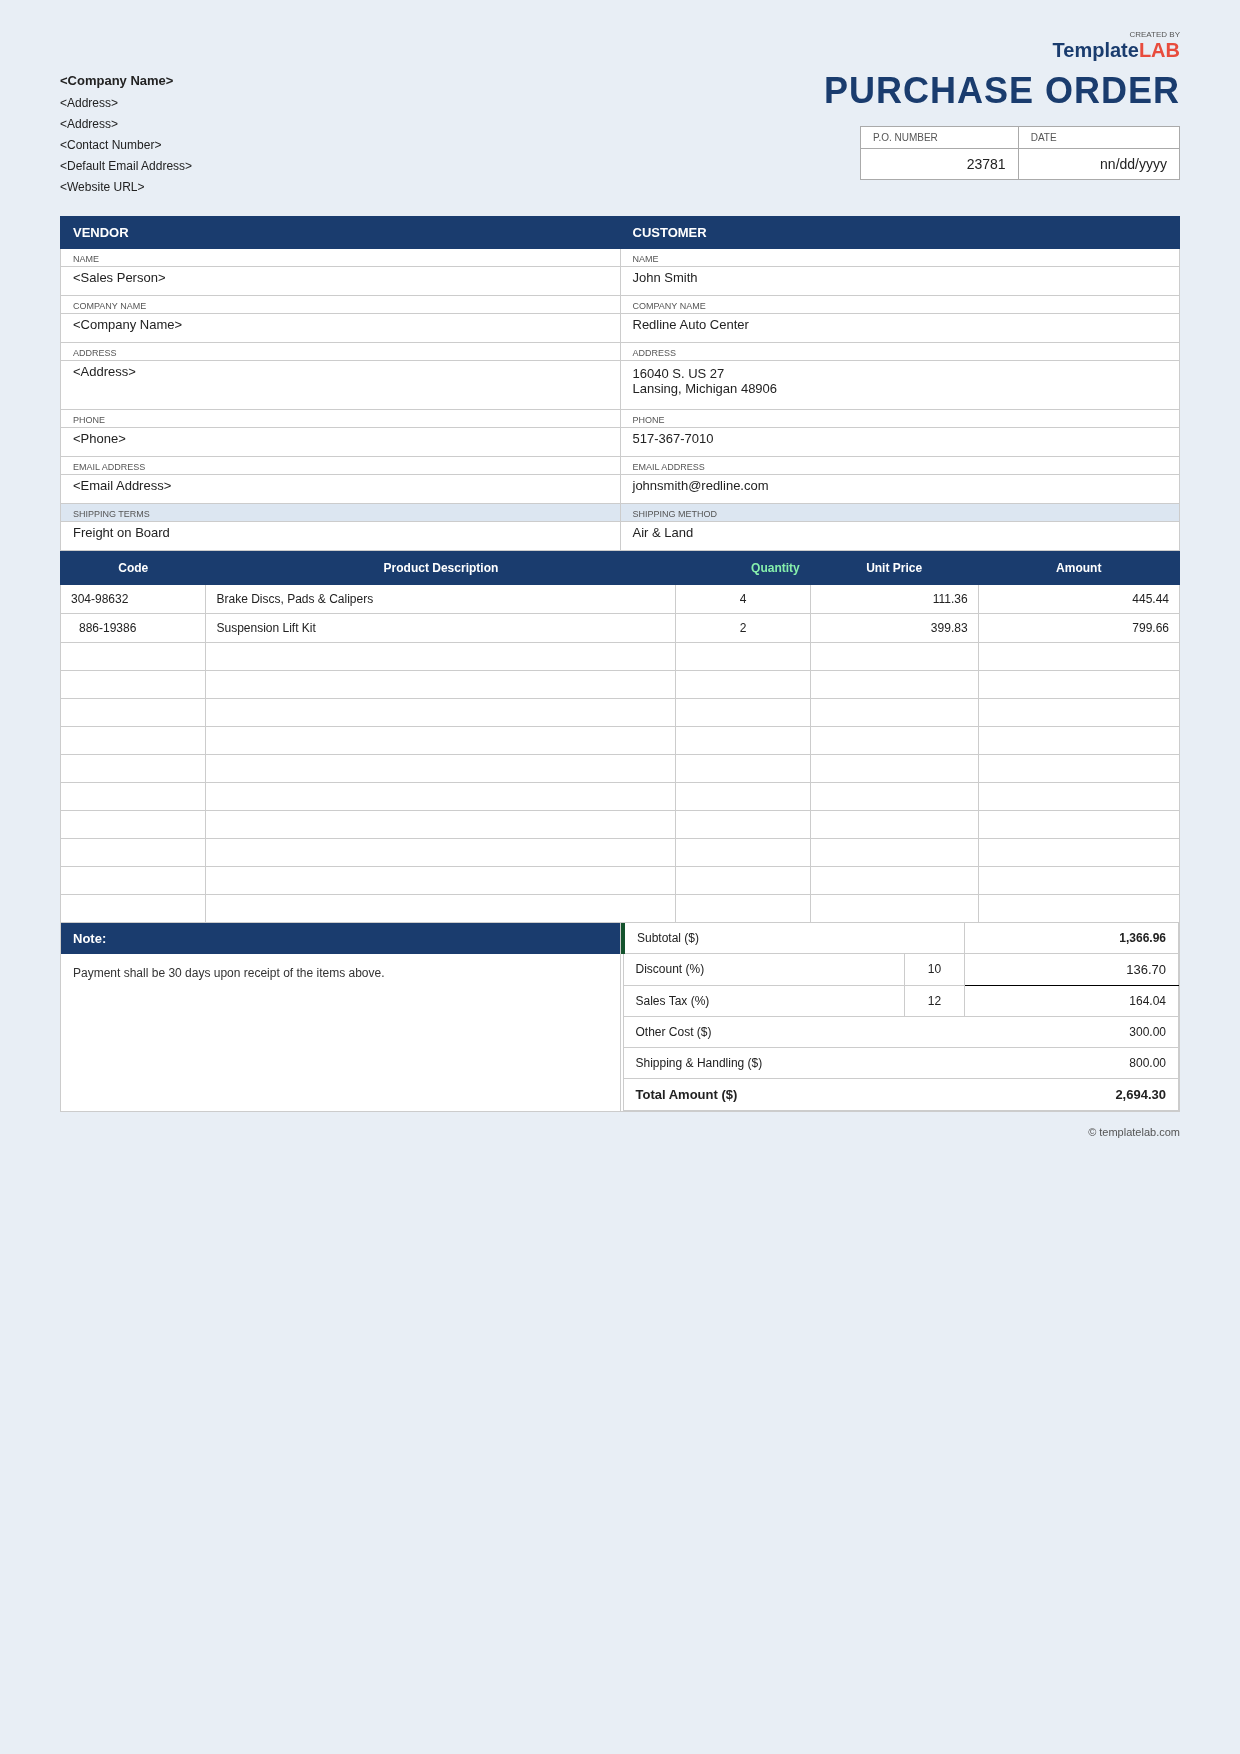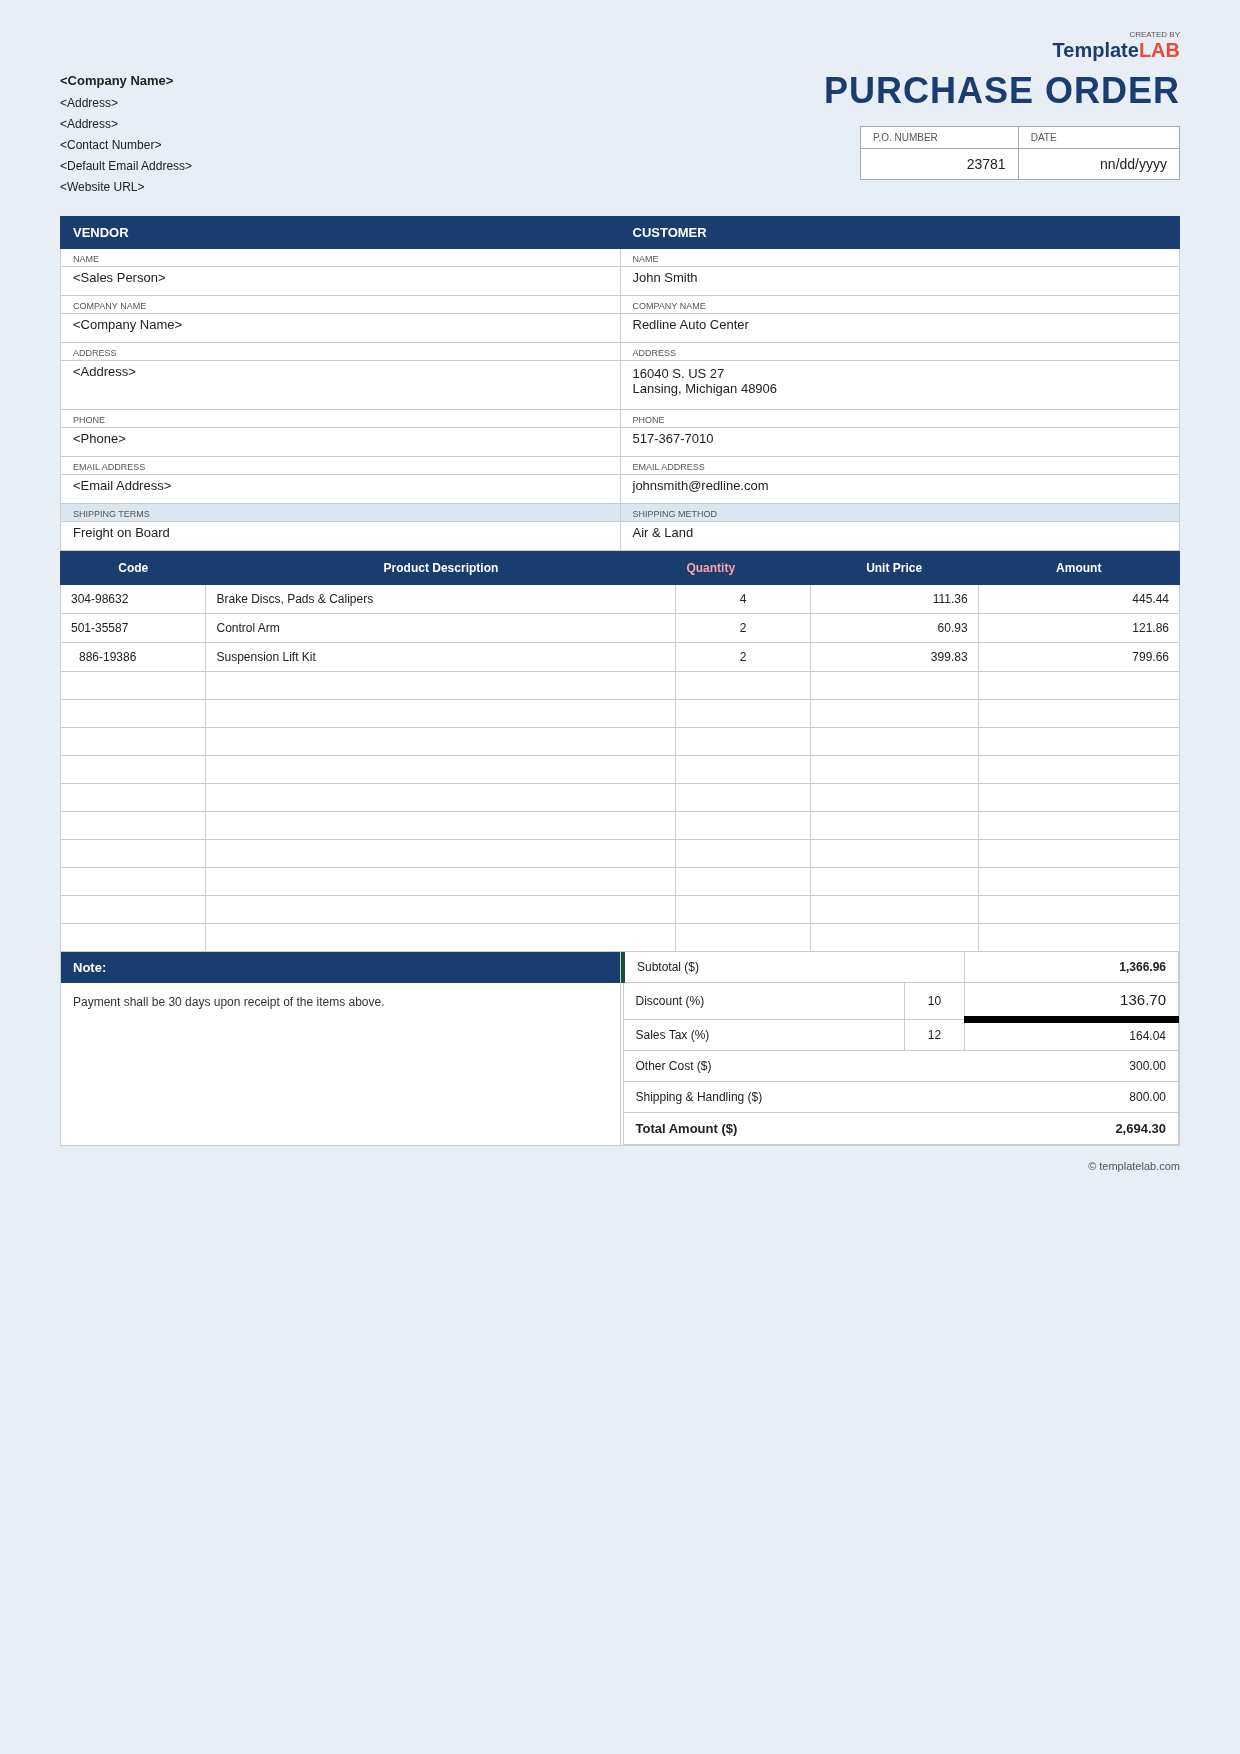--- a/index.html
+++ b/index.html
@@ -116,39 +116,32 @@
     <td style="border:1px solid #ccc; padding:3px 12px 10px 12px; font-size:13px; background:#fff;">Air &amp; Land</td>
   </tr>
 </tbody>
   </table>
 
 <table style="width:100%; border-collapse:collapse;">
   <thead>
     <tr>
       <th style="background:#1a3c6e; color:#fff; font-size:12px; font-weight:bold; padding:9px 10px; border:1px solid #1a3c6e; text-align:center; width:13%;">Code</th>
       <th style="background:#1a3c6e; color:#fff; font-size:12px; font-weight:bold; padding:9px 10px; border:1px solid #1a3c6e; text-align:center; width:42%;">Product Description</th>
-      <th style="background:#1a3c6e; color:#fca5a5; font-size:12px; font-weight:bold; padding:9px 10px; border:1px solid #1a3c6e; text-align:left; width:12%;">Quantity</th>
+      <th style="background:#1a3c6e; color:#86efac; font-size:12px; font-weight:bold; padding:9px 10px; border:1px solid #1a3c6e; text-align:right; width:12%;">Quantity</th>
       <th style="background:#1a3c6e; color:#fff; font-size:12px; font-weight:bold; padding:9px 10px; border:1px solid #1a3c6e; text-align:center; width:15%;">Unit Price</th>
       <th style="background:#1a3c6e; color:#fff; font-size:12px; font-weight:bold; padding:9px 10px; border:1px solid #1a3c6e; text-align:center; width:18%;">Amount</th>
     </tr>
   </thead>
   <tbody id="products-body">
   <tr>
       <td style="border:1px solid #ccc; padding:7px 10px; font-size:12px; background:#fff;">304-98632</td>
       <td style="border:1px solid #ccc; padding:7px 10px; font-size:12px; background:#fff;">Brake Discs, Pads &amp; Calipers</td>
       <td style="border:1px solid #ccc; padding:7px 10px; font-size:12px; text-align:center; background:#fff;">4</td>
       <td style="border:1px solid #ccc; padding:7px 10px; font-size:12px; text-align:right; background:#fff;">111.36</td>
       <td style="border:1px solid #ccc; padding:7px 10px; font-size:12px; text-align:right; background:#fff;">445.44</td>
-    </tr>
-      <tr>
-      <td style="border:1px solid #ccc; padding:7px 10px; font-size:12px; background:#fff;">501-35587</td>
-      <td style="border:1px solid #ccc; padding:7px 10px; font-size:12px; background:#fff;">Control Arm</td>
-      <td style="border:1px solid #ccc; padding:7px 10px; font-size:12px; text-align:center; background:#fff;">2</td>
-      <td style="border:1px solid #ccc; padding:7px 10px; font-size:12px; text-align:right; background:#fff;">60.93</td>
-      <td style="border:1px solid #ccc; padding:7px 10px; font-size:12px; text-align:right; background:#fff;">121.86</td>
     </tr>
       <tr>
       <td style="border:1px solid #ccc; padding:7px 18px; font-size:12px; background:#fff;">886-19386</td>
       <td style="border:1px solid #ccc; padding:7px 10px; font-size:12px; background:#fff;">Suspension Lift Kit</td>
       <td style="border:1px solid #ccc; padding:7px 10px; font-size:12px; text-align:center; background:#fff;">2</td>
       <td style="border:1px solid #ccc; padding:7px 10px; font-size:12px; text-align:right; background:#fff;">399.83</td>
       <td style="border:1px solid #ccc; padding:7px 10px; font-size:12px; text-align:right; background:#fff;">799.66</td>
     </tr>
       <tr>
       <td style="border:1px solid #ccc; padding:7px 10px; height:28px; background:#fff;"></td>
@@ -233,21 +226,21 @@
   <div style="width:50%; border:1px solid #ccc; border-top:none; background:#fff;">
     <table style="width:100%; border-collapse:collapse;">
       <tbody>
           <tr>
         <td style="padding:8px 12px; font-size:12px; border-bottom:1px solid #ccc; border-left:4px solid #14532d; border-right:1px solid #ccc;" colspan="2">Subtotal ($)</td>
         <td style="padding:8px 12px; font-size:12px; text-align:right; border-bottom:1px solid #ccc; border-right:1px solid #ccc; font-weight:bold;">1,366.96</td>
       </tr>
       <tr>
         <td style="padding:8px 12px; font-size:12px; border-bottom:1px solid #ccc; border-left:1px solid #ccc;">Discount (%)</td>
         <td style="padding:8px 12px; font-size:12px; text-align:center; border-bottom:1px solid #ccc; border-left:1px solid #ccc; border-right:1px solid #ccc; width:60px;">10</td>
-        <td style="padding:8px 12px; font-size:15px; text-align:right; border-bottom:7px solid #000000; border-right:1px solid #ccc;">136.70</td>
+        <td style="padding:8px 12px; font-size:13px; text-align:right; border-bottom:1px solid #000000; border-right:1px solid #ccc;">136.70</td>
       </tr>
       <tr>
         <td style="padding:8px 12px; font-size:12px; border-bottom:1px solid #ccc; border-left:1px solid #ccc;">Sales Tax (%)</td>
         <td style="padding:8px 12px; font-size:12px; text-align:center; border-bottom:1px solid #ccc; border-left:1px solid #ccc; border-right:1px solid #ccc; width:60px;">12</td>
         <td style="padding:0 12px; font-size:12px; text-align:right; border-bottom:1px solid #ccc; border-right:1px solid #ccc;">164.04</td>
       </tr>
       <tr>
         <td style="padding:8px 12px; font-size:12px; border-bottom:1px solid #ccc; border-left:1px solid #ccc;" colspan="2">Other Cost ($)</td>
         <td style="padding:8px 12px; font-size:12px; text-align:right; border-bottom:1px solid #ccc; border-right:1px solid #ccc;">300.00</td>
       </tr>

